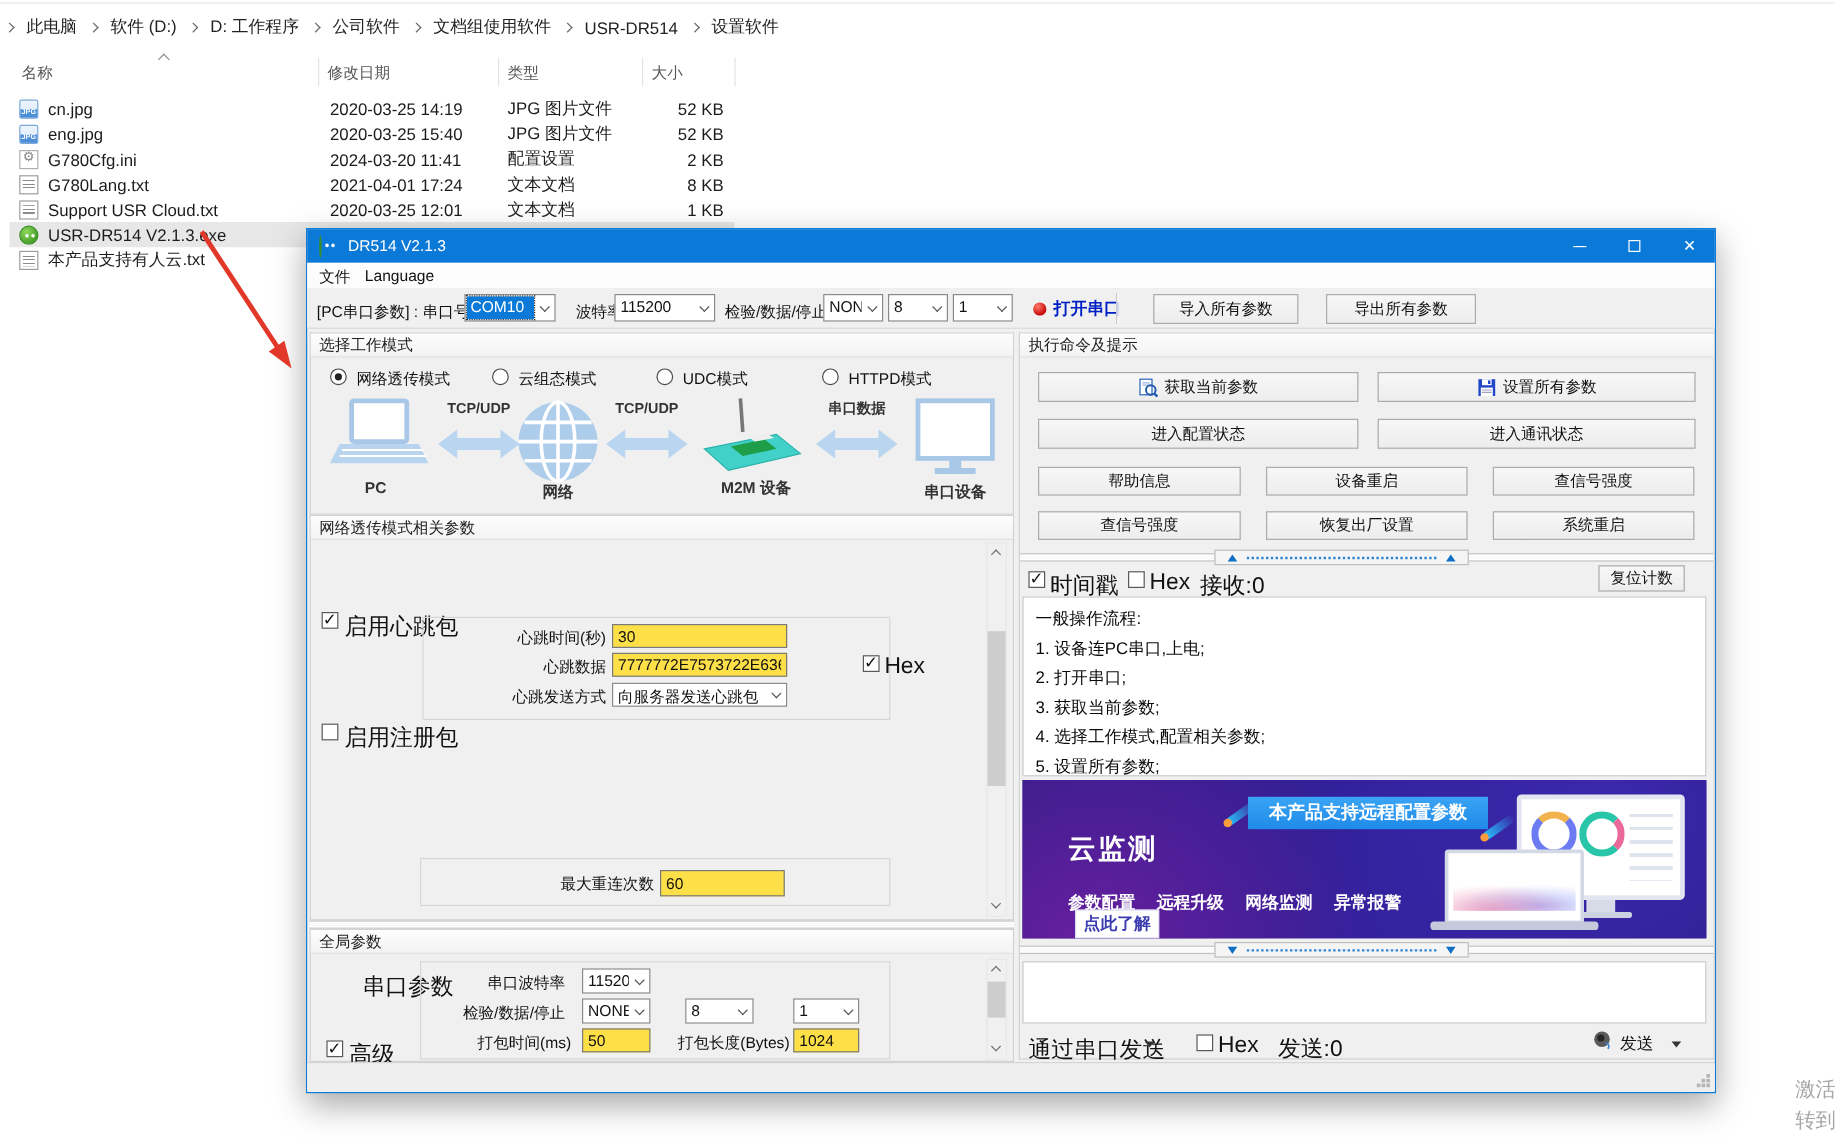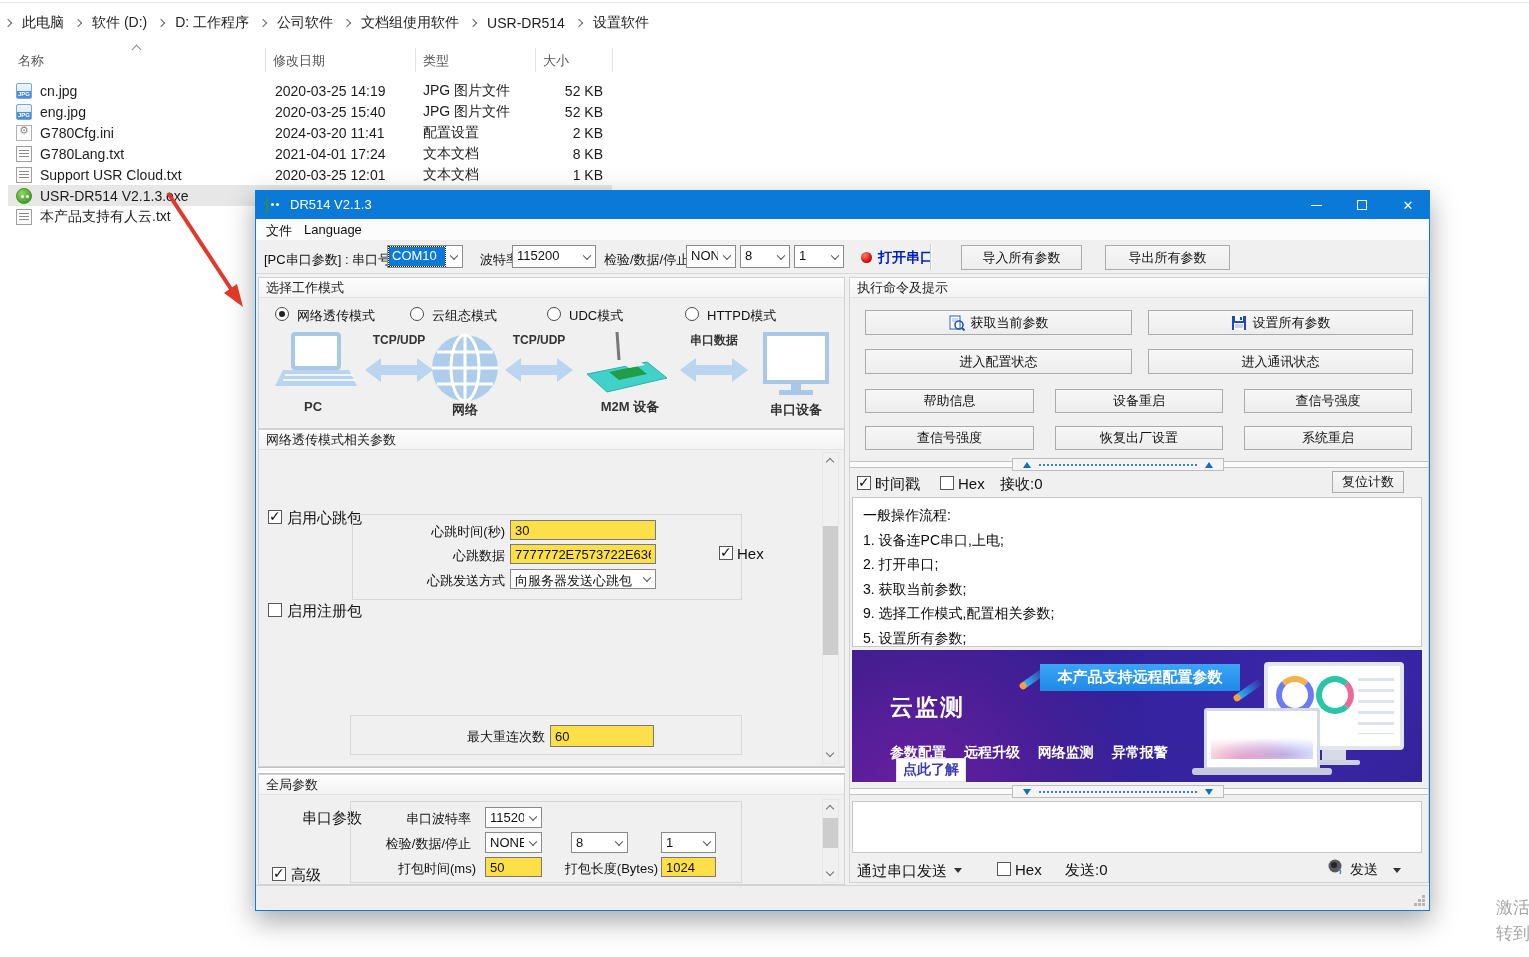--- a/index.html
+++ b/index.html
@@ -58,21 +58,21 @@
   .tsep { position:absolute; top:3px; width:1px; height:26px; background:#c9c9c9; box-shadow:1px 0 #fff; }
   .btn { position:absolute; background:linear-gradient(#f7f7f7,#ededed); border:1px solid #ababab; font-size:13px; color:#111;
      display:flex; align-items:center; justify-content:center; white-space:nowrap; }
   .sect { position:absolute; border:1px solid #d2d2d2; background:#f0f0f0; }
   .sect-h { height:20px; line-height:19px; padding-left:7px; font-size:13px; color:#222; background:linear-gradient(#fdfdfd,#f3f3f3); border-bottom:1px solid #e2e2e2; }
   .radio { position:absolute; width:14px; height:14px; border:1px solid #4a4a4a; border-radius:50%; background:#fff; }
   .radio.on::after { content:""; position:absolute; left:3px; top:3px; width:6px; height:6px; border-radius:50%; background:#222; }
   .rlabel { position:absolute; font-size:13px; color:#111; white-space:nowrap; }
   .cb { position:absolute; width:14px; height:14px; border:1px solid #585858; background:#fff; }
   .cb.on::after { content:"✓"; position:absolute; left:0px; top:-3px; font-size:14px; font-weight:bold; color:#101010; }
-  .clabel { position:absolute; font-size:15px; color:#111; white-space:nowrap; }
+  .clabel { position:absolute; font-size:19px; color:#111; white-space:nowrap; }
   .fset { position:absolute; border:1px solid #d7d7d7; }
   .flbl { position:absolute; font-size:13px; color:#111; text-align:right; white-space:nowrap; }
   .tin { position:absolute; border:1px solid #7a7a7a; background:#fde047; font-size:13px; padding:0 4px; color:#111; font-family:inherit; }
   .sb { position:absolute; width:17px; background:#f0f0f0; border:1px solid #e6e6e6; }
   .sb-a { position:absolute; left:0; width:15px; height:16px; background:#f0f0f0; }
   .sb-a i { position:absolute; left:4px; width:6px; height:6px; border-right:1.4px solid #707070; border-bottom:1.4px solid #707070; }
   .sb-a.up i { top:6px; transform:rotate(-135deg); }
   .sb-a.dn i { top:3px; transform:rotate(45deg); }
   .sb-t { position:absolute; left:0; width:15px; background:#cdcdcd; }
   .dsplit { position:absolute; height:7px; border-top:1px solid #c2c2c2; border-bottom:1px solid #c2c2c2; background:#fafafa; box-shadow:inset 0 1px #fff, inset 0 -1px #fff; }
@@ -435,21 +435,21 @@
       <span class="cb" style="left:90px; top:198px;"></span>
       <span class="clabel" style="left:108px; top:197px;">Hex</span>
       <span class="clabel" style="left:150px; top:197px;">接收:0</span>
       <div class="btn" style="left:482px; top:193px; width:72px; height:22px;">复位计数</div>
 
       <div class="logbox" style="left:2px; top:219px; width:570px; height:150px;">
         <div>一般操作流程:</div>
         <div>1. 设备连PC串口,上电;</div>
         <div>2. 打开串口;</div>
         <div>3. 获取当前参数;</div>
-        <div>9. 选择工作模式,配置相关参数;</div>
+        <div>4. 选择工作模式,配置相关参数;</div>
         <div>5. 设置所有参数;</div>
       </div>
 
       <div class="banner" style="left:2px; top:372px; width:570px; height:132px;">
         <span class="comet" style="left:168px; top:24px; transform:rotate(-35deg);"></span>
         <span class="comet" style="left:382px; top:36px; transform:rotate(-35deg);"></span>
         <div class="bn-badge" style="left:188px; top:14px; width:200px; height:27px;">本产品支持远程配置参数</div>
         <div class="bn-title" style="left:38px; top:42px;">云监测</div>
         <div class="bn-feat" style="left:38px; top:94px;">参数配置 远程升级 网络监测 异常报警</div>
         <div class="bn-cta" style="left:44px; top:108px; width:70px; height:24px;">点此了解</div>

